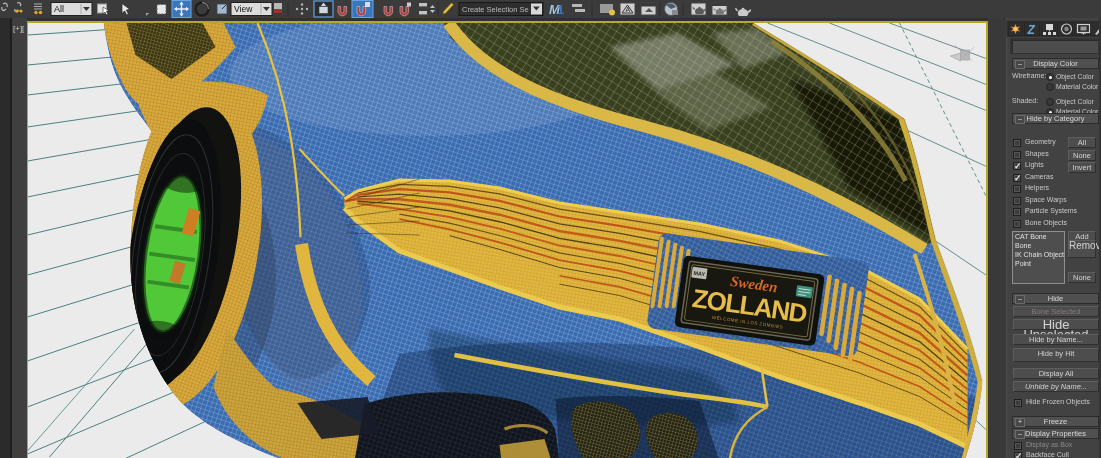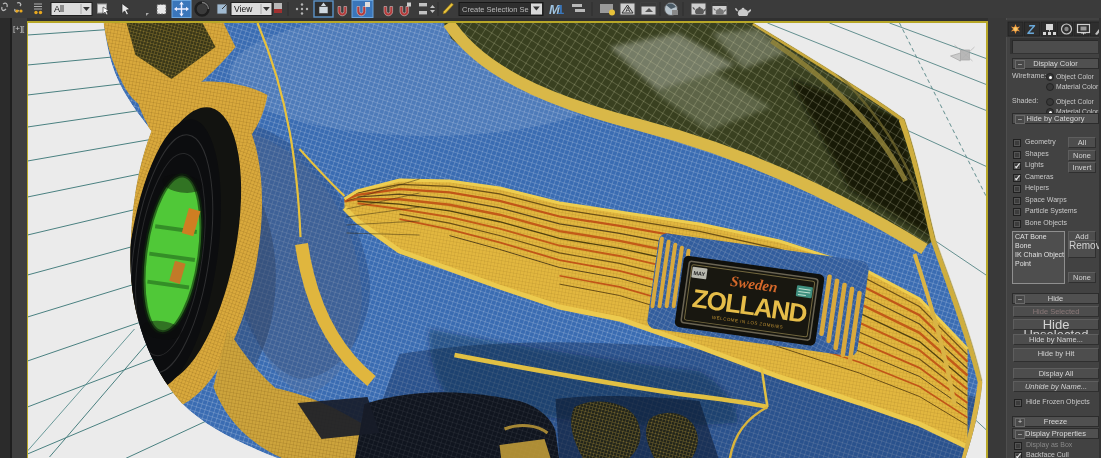--- a/index.html
+++ b/index.html
@@ -376,21 +376,21 @@
     <div class="plabel" style="left:1025px;top:219px;color:#c9c9c9;font-size:7px;">Bone Objects</div>
     <div class="pbtn" style="left:1068px;top:137px;width:28px;height:11px;line-height:10px;color:#d2d2d2;font-size:7.5px;">All</div>
     <div class="pbtn" style="left:1068px;top:150px;width:28px;height:11px;line-height:10px;color:#d2d2d2;font-size:7.5px;">None</div>
     <div class="pbtn" style="left:1068px;top:162px;width:28px;height:11px;line-height:10px;color:#d2d2d2;font-size:7.5px;">Invert</div>
     <div class="abs" style="left:1012px;top:231px;width:53px;height:53px;background:#4e4e4e;border:1px solid #8f8f8f;box-sizing:border-box;"></div>
     <div class="abs" style="left:1013px;top:232px;width:51px;height:51px;overflow:hidden;font-size:7px;color:#e0e0e0;line-height:9px;padding-left:2px;">CAT Bone<br>Bone<br>IK Chain Object<br>Point</div>
     <div class="pbtn" style="left:1068px;top:231px;width:28px;height:26px;line-height:10px;color:#d2d2d2;font-size:7.5px;">Add</div>
     <div class="pbtn" style="left:1068px;top:240px;width:28px;height:18px;line-height:10px;color:#d2d2d2;font-size:10px;">Remove</div>
     <div class="pbtn" style="left:1068px;top:272px;width:28px;height:11px;line-height:10px;color:#d2d2d2;font-size:7.5px;">None</div>
     <div class="rollhead" style="top:293px;"><span class="pm">–</span>Hide</div>
-    <div class="pbtn" style="left:1013px;top:306px;width:86px;height:11px;line-height:10px;color:#8a7878;font-size:7.5px;">Hide Selected</div>
+    <div class="pbtn" style="left:1013px;top:306px;width:86px;height:11px;line-height:10px;color:#8a7878;font-size:7.5px;">Bone Selected</div>
     <div class="pbtn" style="left:1013px;top:319px;width:86px;height:11px;line-height:10px;color:#d2d2d2;font-size:13px;">Hide Unselected</div>
     <div class="pbtn" style="left:1013px;top:334px;width:86px;height:11px;line-height:10px;color:#d2d2d2;font-size:7.5px;">Hide by Name...</div>
     <div class="pbtn" style="left:1013px;top:348px;width:86px;height:14px;line-height:10px;color:#d2d2d2;font-size:7.5px;">Hide by Hit</div>
     <div class="pbtn" style="left:1013px;top:368px;width:86px;height:11px;line-height:10px;color:#d2d2d2;font-size:7.5px;">Display All</div>
     <div class="pbtn" style="left:1013px;top:381px;width:86px;height:11px;line-height:10px;color:#d2d2d2;font-size:7.5px;font-style:italic;">Unhide by Name...</div>
     <div class="cb" style="left:1014px;top:399px;"></div>
     <div class="plabel" style="left:1026px;top:398px;color:#c9c9c9;font-size:7px;">Hide Frozen Objects</div>
     <div class="rollhead" style="top:416px;"><span class="pm">+</span>Freeze</div>
     <div class="rollhead" style="top:428px;"><span class="pm">–</span>Display Properties</div>
     <div class="cb" style="left:1014px;top:442px;"></div>

